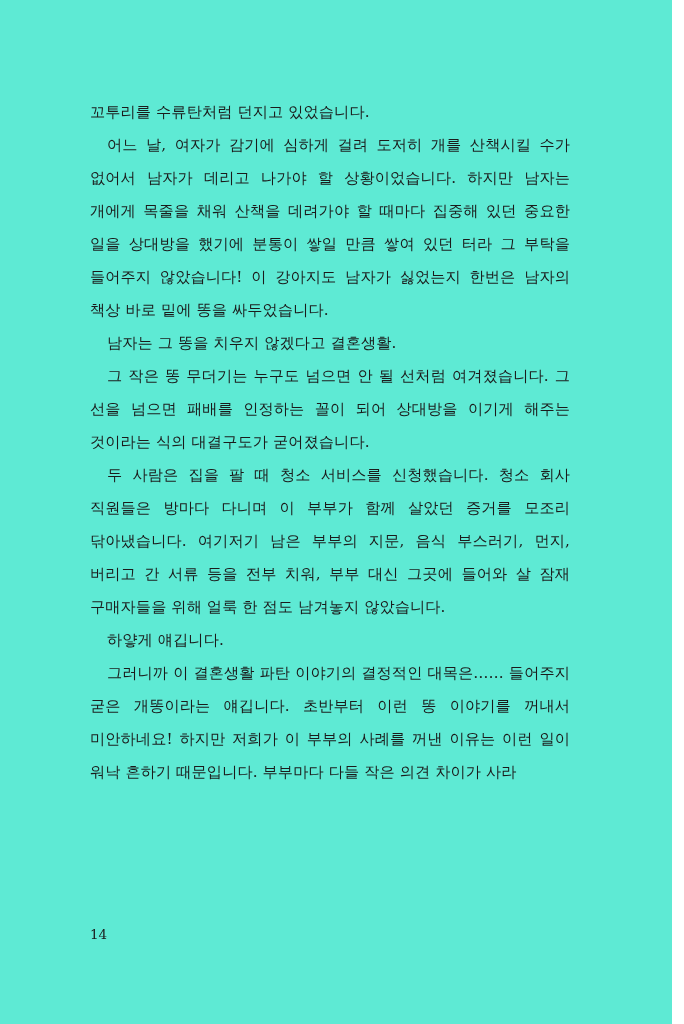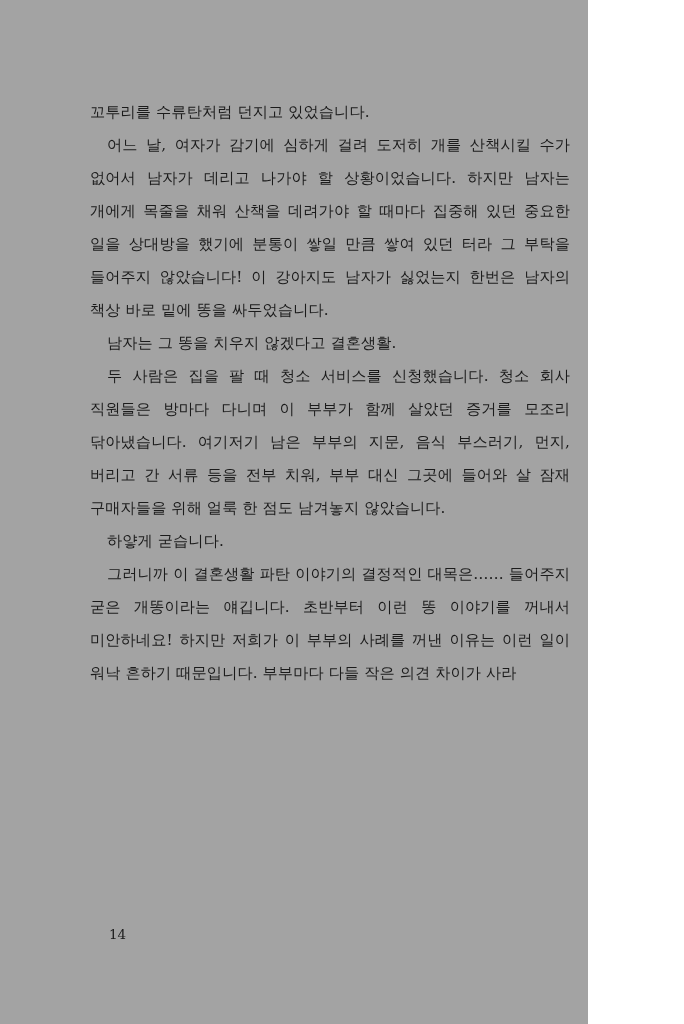--- a/index.html
+++ b/index.html
@@ -12,23 +12,23 @@
     height: 1024px;
     font-family: "DejaVu Serif", "Liberation Serif", serif;
     color: #1a1a1a;
     position: relative;
     overflow: hidden;
   }
   .page {
     position: absolute;
     left: 0;
     top: 0;
-    width: 588px;
+    width: 672px;
     height: 1024px;
-    background: #a3a3a3;
+    background: #5eead4;
   }
   .text-block {
     position: absolute;
     left: 90px;
     top: 96px;
     width: 480px;
   }
   p {
     margin: 0;
     font-size: 15.2px;
@@ -43,29 +43,29 @@
     text-indent: 17px;
   }
   .page-number {
     position: absolute;
     left: 90px;
     top: 926px;
     font-size: 13.5px;
     line-height: 16px;
     color: #1b1b1b;
     font-family: "DejaVu Serif", "Liberation Serif", serif;
-    margin-left: 19px;
   }
 </style>
 </head>
 <body>
 
 <div class="page">
   <div class="text-block">
     <p class="">꼬투리를 수류탄처럼 던지고 있었습니다.</p>
     <p class="indent">어느 날, 여자가 감기에 심하게 걸려 도저히 개를 산책시킬 수가 없어서 남자가 데리고 나가야 할 상황이었습니다. 하지만 남자는 개에게 목줄을 채워 산책을 데려가야 할 때마다 집중해 있던 중요한 일을 상대방을 했기에 분통이 쌓일 만큼 쌓여 있던 터라 그 부탁을 들어주지 않았습니다! 이 강아지도 남자가 싫었는지 한번은 남자의 책상 바로 밑에 똥을 싸두었습니다.</p>
     <p class="indent">남자는 그 똥을 치우지 않겠다고 결혼생활.</p>
+    <p class="indent">그 작은 똥 무더기는 누구도 넘으면 안 될 선처럼 여겨졌습니다. 그 선을 넘으면 패배를 인정하는 꼴이 되어 상대방을 이기게 해주는 것이라는 식의 대결구도가 굳어졌습니다.</p>
     <p class="indent">두 사람은 집을 팔 때 청소 서비스를 신청했습니다. 청소 회사 직원들은 방마다 다니며 이 부부가 함께 살았던 증거를 모조리 닦아냈습니다. 여기저기 남은 부부의 지문, 음식 부스러기, 먼지, 버리고 간 서류 등을 전부 치워, 부부 대신 그곳에 들어와 살 잠재 구매자들을 위해 얼룩 한 점도 남겨놓지 않았습니다.</p>
-    <p class="indent">하얗게 굳습니다.</p>
+    <p class="indent">하얗게 얘깁니다.</p>
     <p class="indent">그러니까 이 결혼생활 파탄 이야기의 결정적인 대목은…… 들어주지 굳은 개똥이라는 얘깁니다. 초반부터 이런 똥 이야기를 꺼내서 미안하네요! 하지만 저희가 이 부부의 사례를 꺼낸 이유는 이런 일이 워낙 흔하기 때문입니다. 부부마다 다들 작은 의견 차이가 사라</p>
   </div>
   <div class="page-number">14</div>
 </div>
 
 </body></html>

